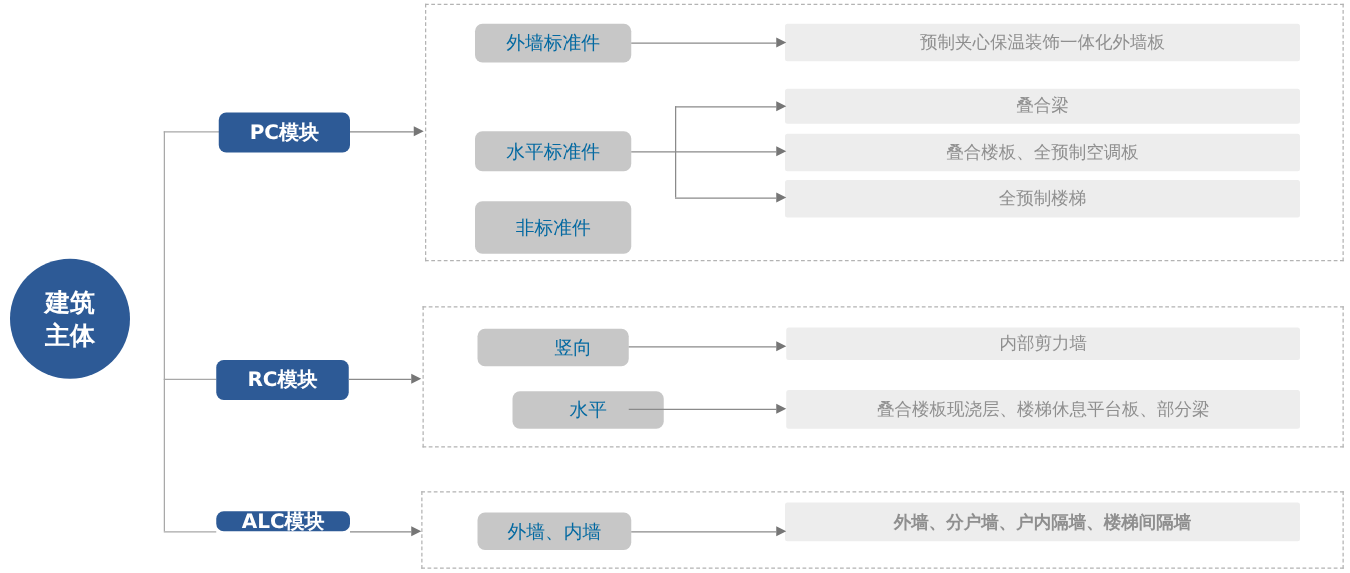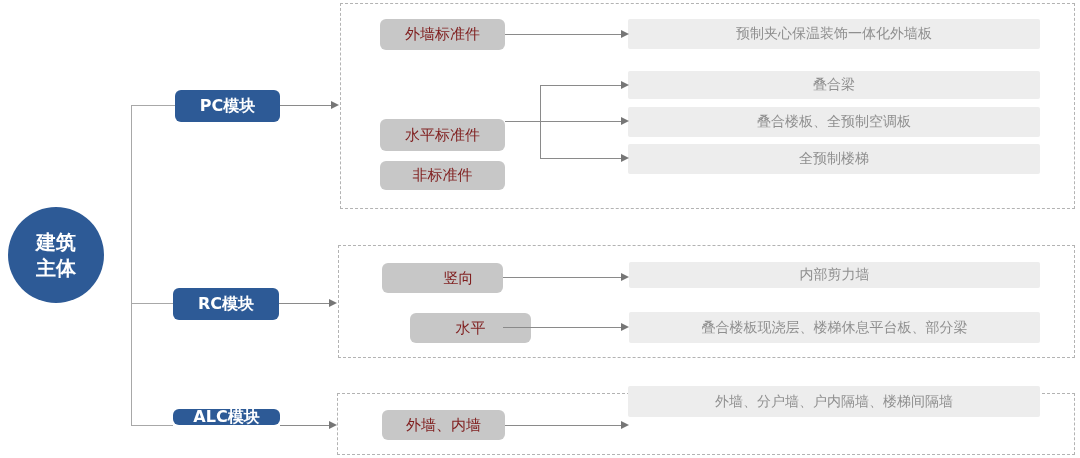--- a/index.html
+++ b/index.html
@@ -19,49 +19,49 @@
     border-radius:6px;
   }
   .module.pc  { left:175px; top:90px;  width:105px; height:32px; }
   .module.rc  { left:173px; top:288px; width:106px; height:32px; }
   .module.alc { left:173px; top:409px; width:107px; height:16px;justify-content:center; }
   .group { position:absolute; border:1px dashed #b3b3b3; box-sizing:border-box; }
   .group.g1 { left:340px; top:3px;   width:735px; height:206px; }
   .group.g2 { left:338px; top:245px; width:737px; height:113px; }
   .group.g3 { left:337px; top:393px; width:738px; height:62px; }
   .cat {
-    background:#c7c7c7; color:#7f1d1d; font-size:15px; border-radius:6px;text-align:center;
+    background:#c7c7c7; color:#0369a1; font-size:15px; border-radius:6px;text-align:center;
   }
   .out {
     background:#ededed; color:#8f8f8f; font-size:14px; border-radius:2px;
   }
   .hline { position:absolute; height:1px; background:#8a8a8a; }
   .vline { position:absolute; width:1px;  background:#8a8a8a; }
   .tline { background:#a8a8a8; }
   .ah {
     position:absolute; width:0; height:0;
     border-top:4px solid transparent; border-bottom:4px solid transparent;
     border-left:8px solid #767676;
   }
   
   .g1c0 { left:380px; top:19px;  width:125px; height:31px; }
-  .g1c1 { left:380px; top:105px; width:125px; height:32px;margin-top:14px; }
-  .g1c2 { left:380px; top:161px; width:125px; height:29px;font-family:Liberation Mono, monospace; }
+  .g1c1 { left:380px; top:105px; width:125px; height:32px; }
+  .g1c2 { left:380px; top:161px; width:125px; height:42px;font-family:Liberation Mono, monospace; }
   .g1o0 { left:628px; top:19px;  width:412px; height:30px; }
   .g1o1 { left:628px; top:71px;  width:412px; height:28px; }
   .g1o2 { left:628px; top:107px; width:412px; height:30px; }
   .g1o3 { left:628px; top:144px; width:412px; height:30px; }
   
   .g2c0 { left:382px; top:263px; width:121px; height:30px;padding-left:32px; }
   .g2c1 { left:382px; top:313px; width:121px; height:30px;margin-left:28px; }
   .g2o0 { left:629px; top:262px; width:411px; height:26px; }
   .g2o1 { left:629px; top:312px; width:411px; height:31px; }
   
   .g3c0 { left:382px; top:410px; width:123px; height:30px; }
-  .g3o0 { left:628px; top:386px; width:412px; height:31px; }
+  .g3o0 { left:628px; top:402px; width:412px; height:31px;font-weight:bold; }
 </style>
 </head>
 <body>
 
 <div class="stage">
 
   <div class="node circle">
     <span>建筑
 主体</span>
   </div>

